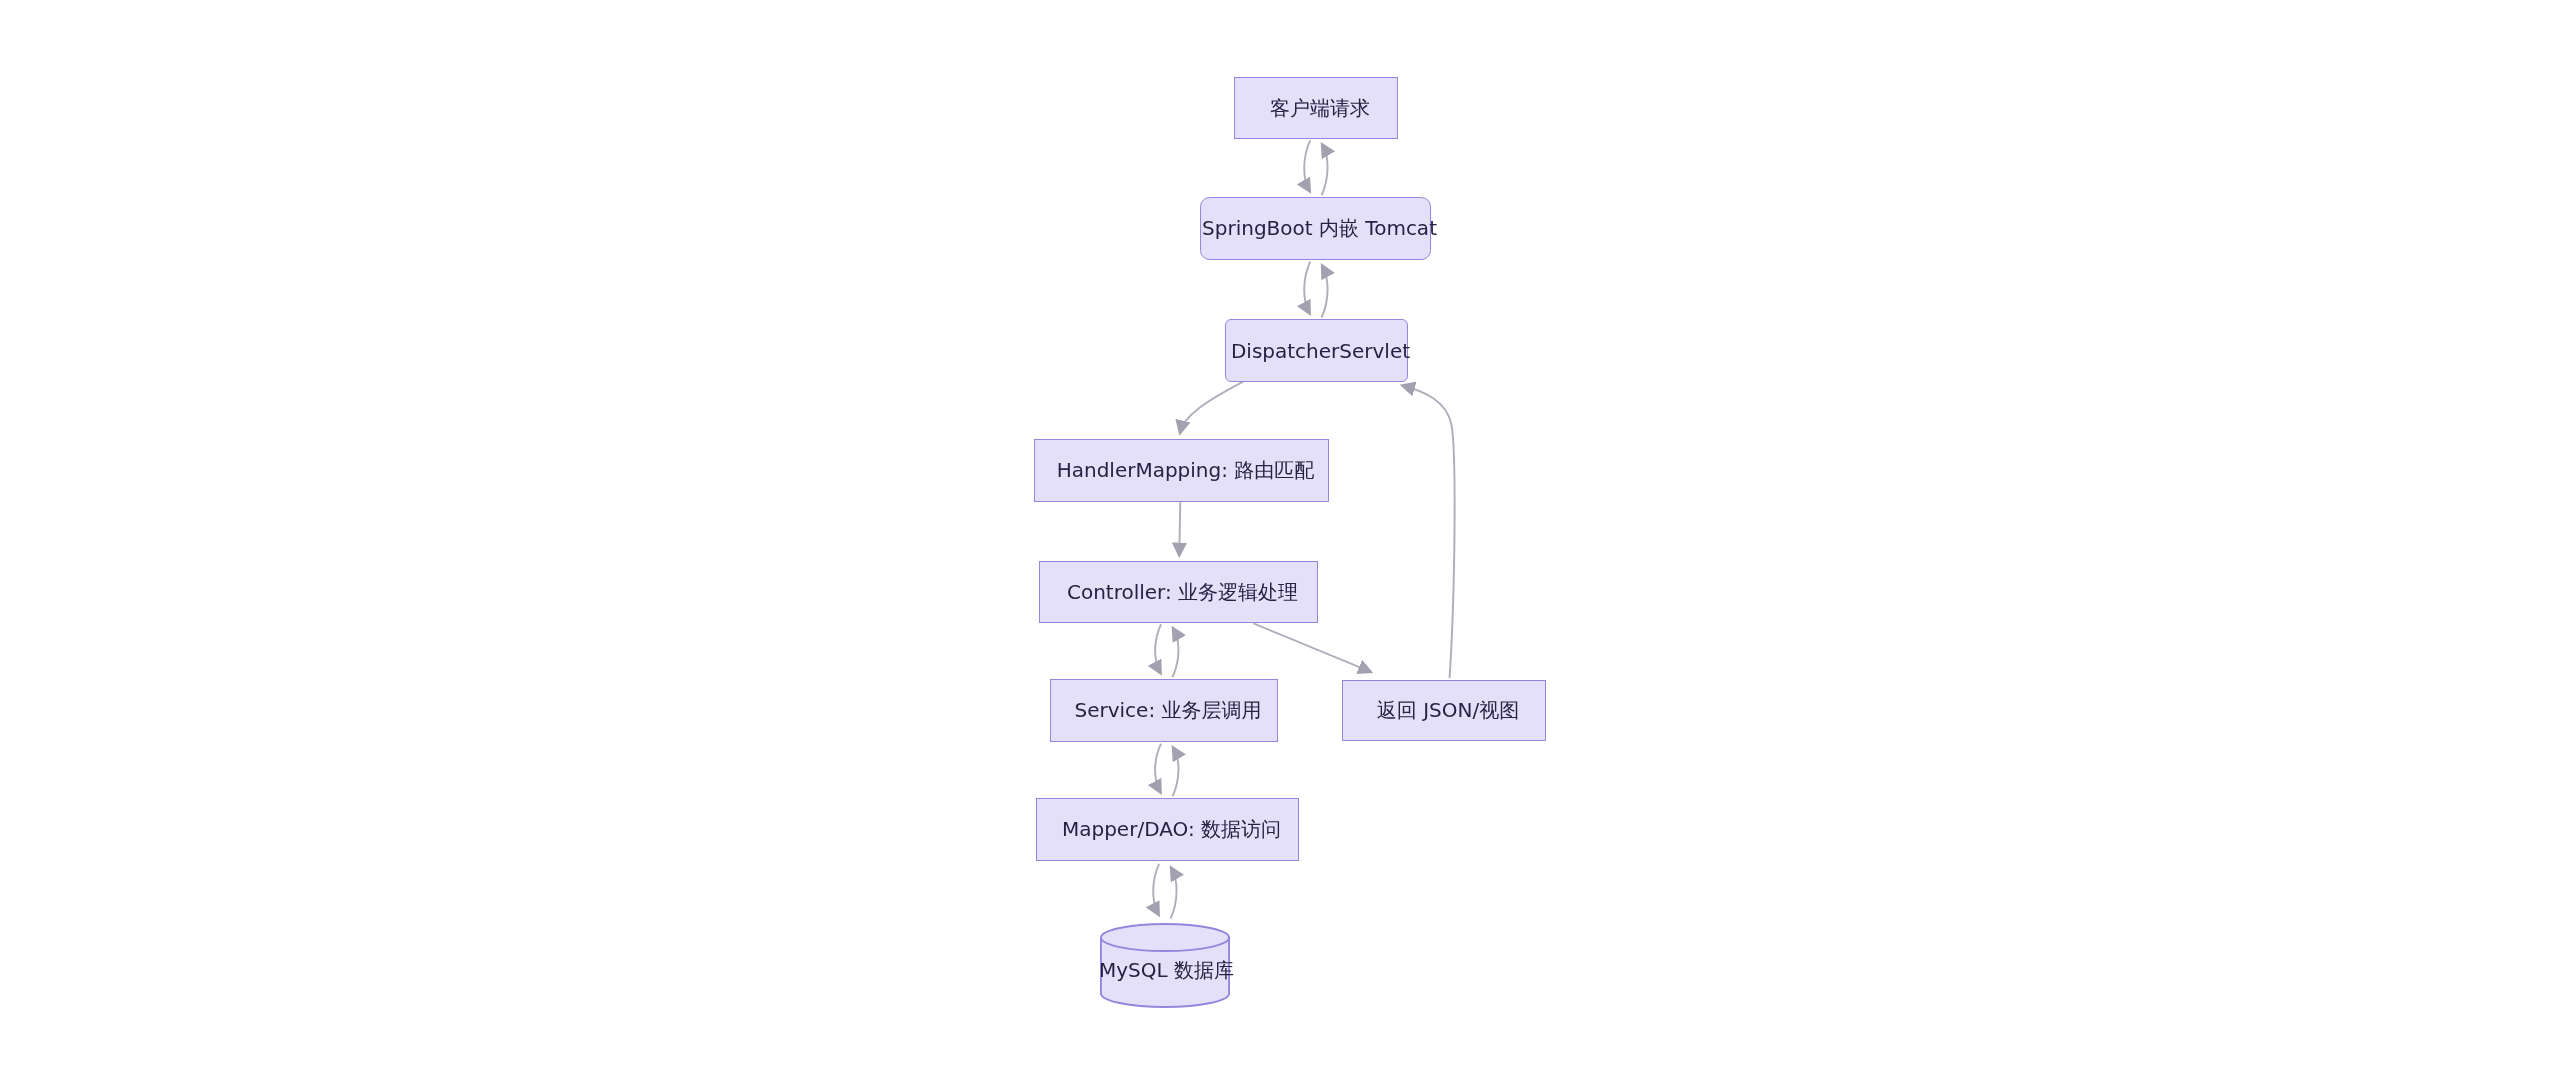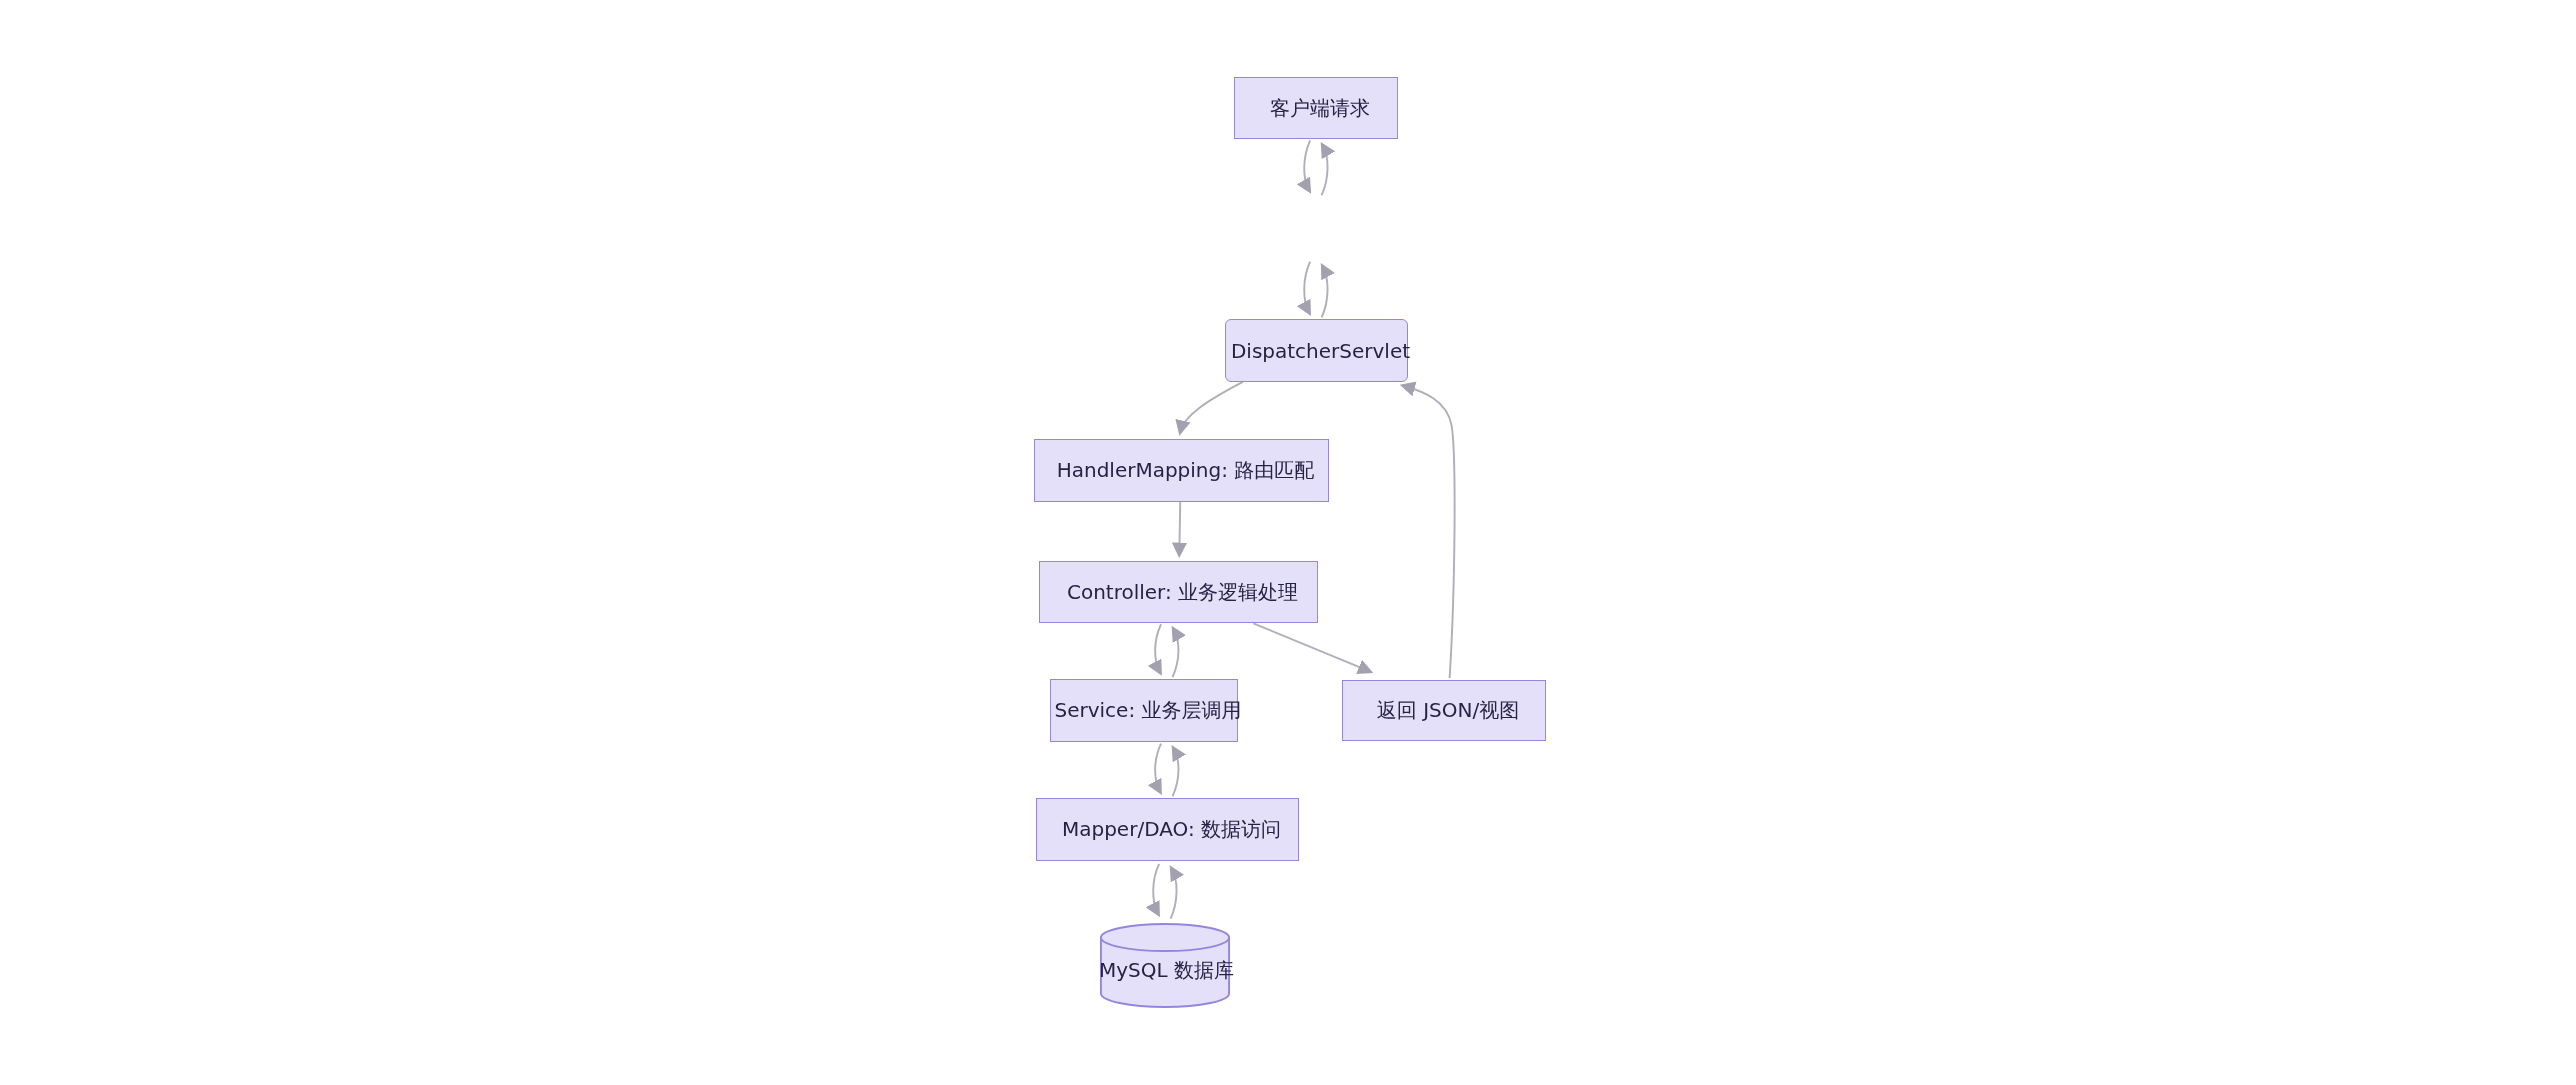--- a/index.html
+++ b/index.html
@@ -77,34 +77,37 @@
     <path class="edge" d="M1219,828 C1227,810 1227,790 1220,778" marker-end="url(#arrow)"></path>
 
     <path class="edge" d="M1205,898 C1197,915 1197,937 1204,950" marker-end="url(#arrow)"></path>
     <path class="edge" d="M1217,955 C1225,937 1225,915 1218,903" marker-end="url(#arrow)"></path>
   </svg>
 
   <div class="node rect" style="left:1234px;top:77px;width:164px;height:62px;">
     <span>客户端请求</span>
   </div>
 
+  <div class="node rounded" style="left:1200px;top:197px;width:231px;height:63px;">
+    <span>SpringBoot 内嵌 Tomcat</span>
+  </div>
 
   <div class="node rounded" style="left:1225px;top:319px;width:183px;height:63px;border-radius:6px;">
     <span>DispatcherServlet</span>
   </div>
 
   <div class="node rect" style="left:1034px;top:439px;width:295px;height:63px;align-items:center;">
     <span>HandlerMapping: 路由匹配</span>
   </div>
 
   <div class="node rect" style="left:1039px;top:561px;width:279px;height:62px;">
     <span>Controller: 业务逻辑处理</span>
   </div>
 
-  <div class="node rect" style="left:1050px;top:679px;width:188px;height:63px;">
+  <div class="node rect" style="left:1050px;top:679px;width:228px;height:63px;">
     <span>Service: 业务层调用</span>
   </div>
 
   <div class="node rect" style="left:1342px;top:680px;width:204px;height:61px;">
     <span>返回 JSON/视图</span>
   </div>
 
   <div class="node rect" style="left:1036px;top:798px;width:263px;height:63px;">
     <span>Mapper/DAO: 数据访问</span>
   </div>

